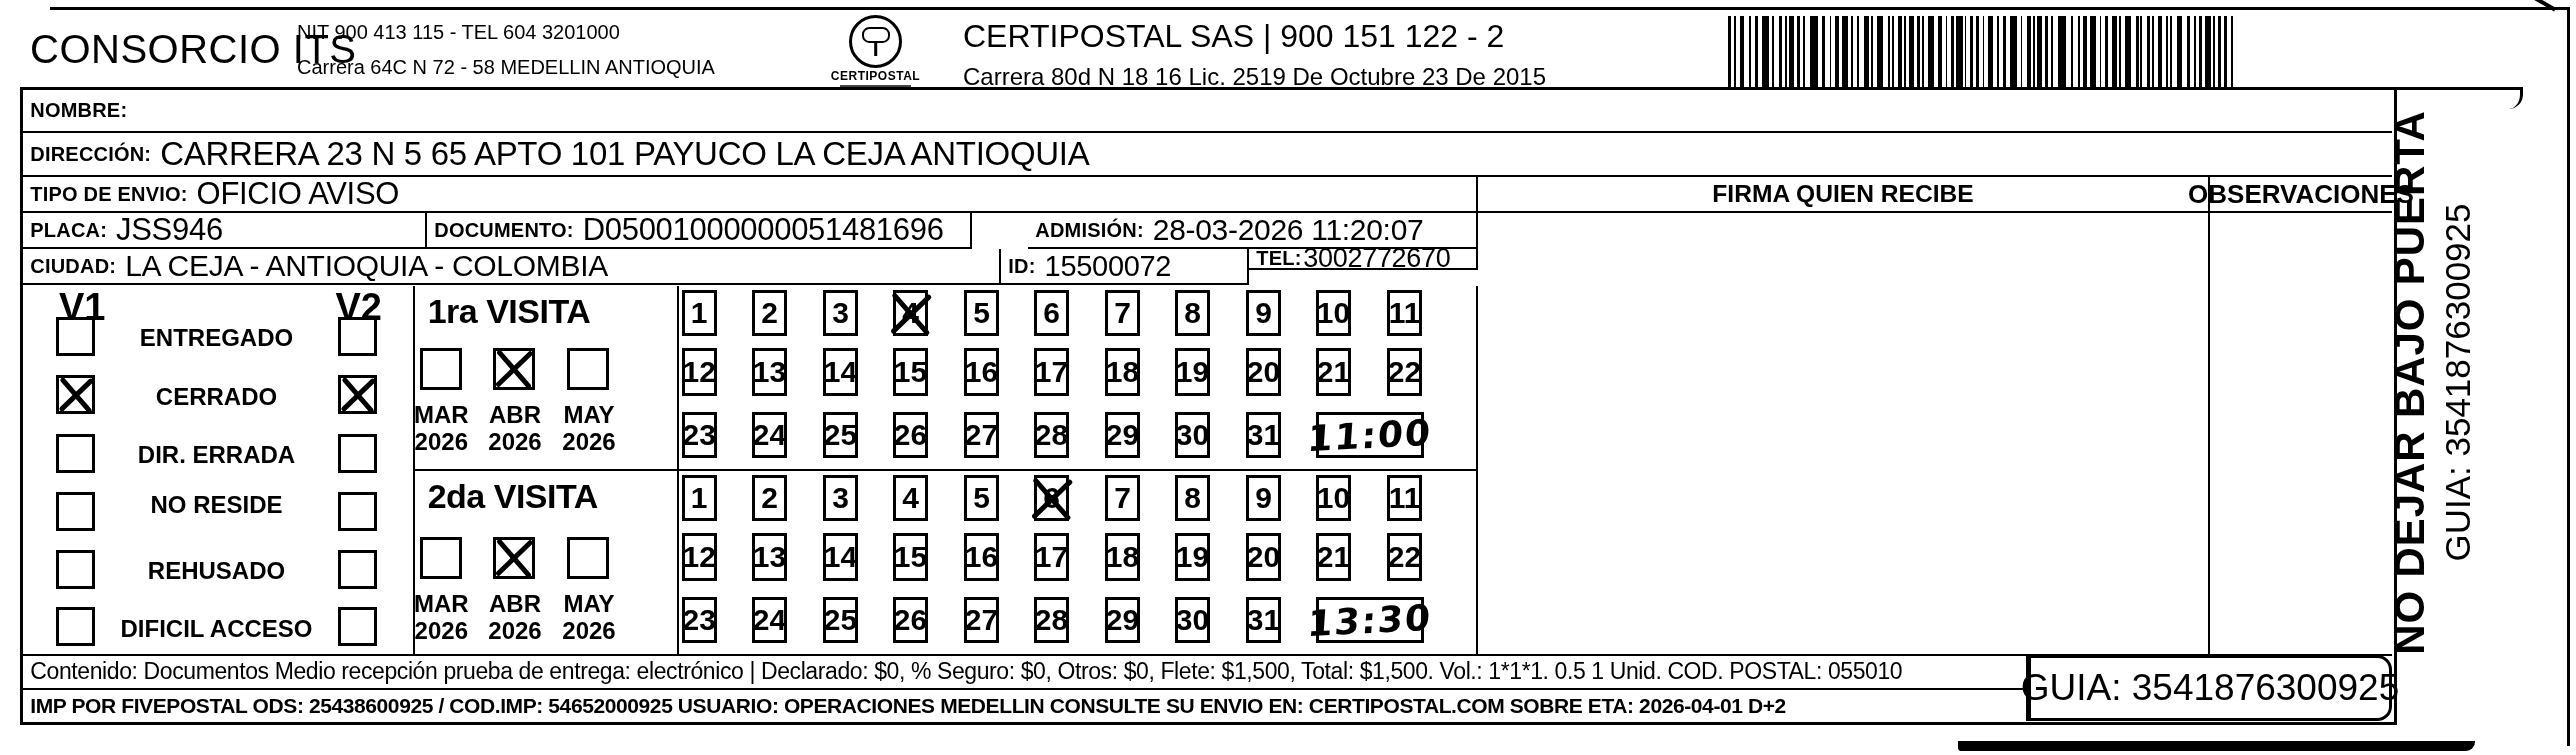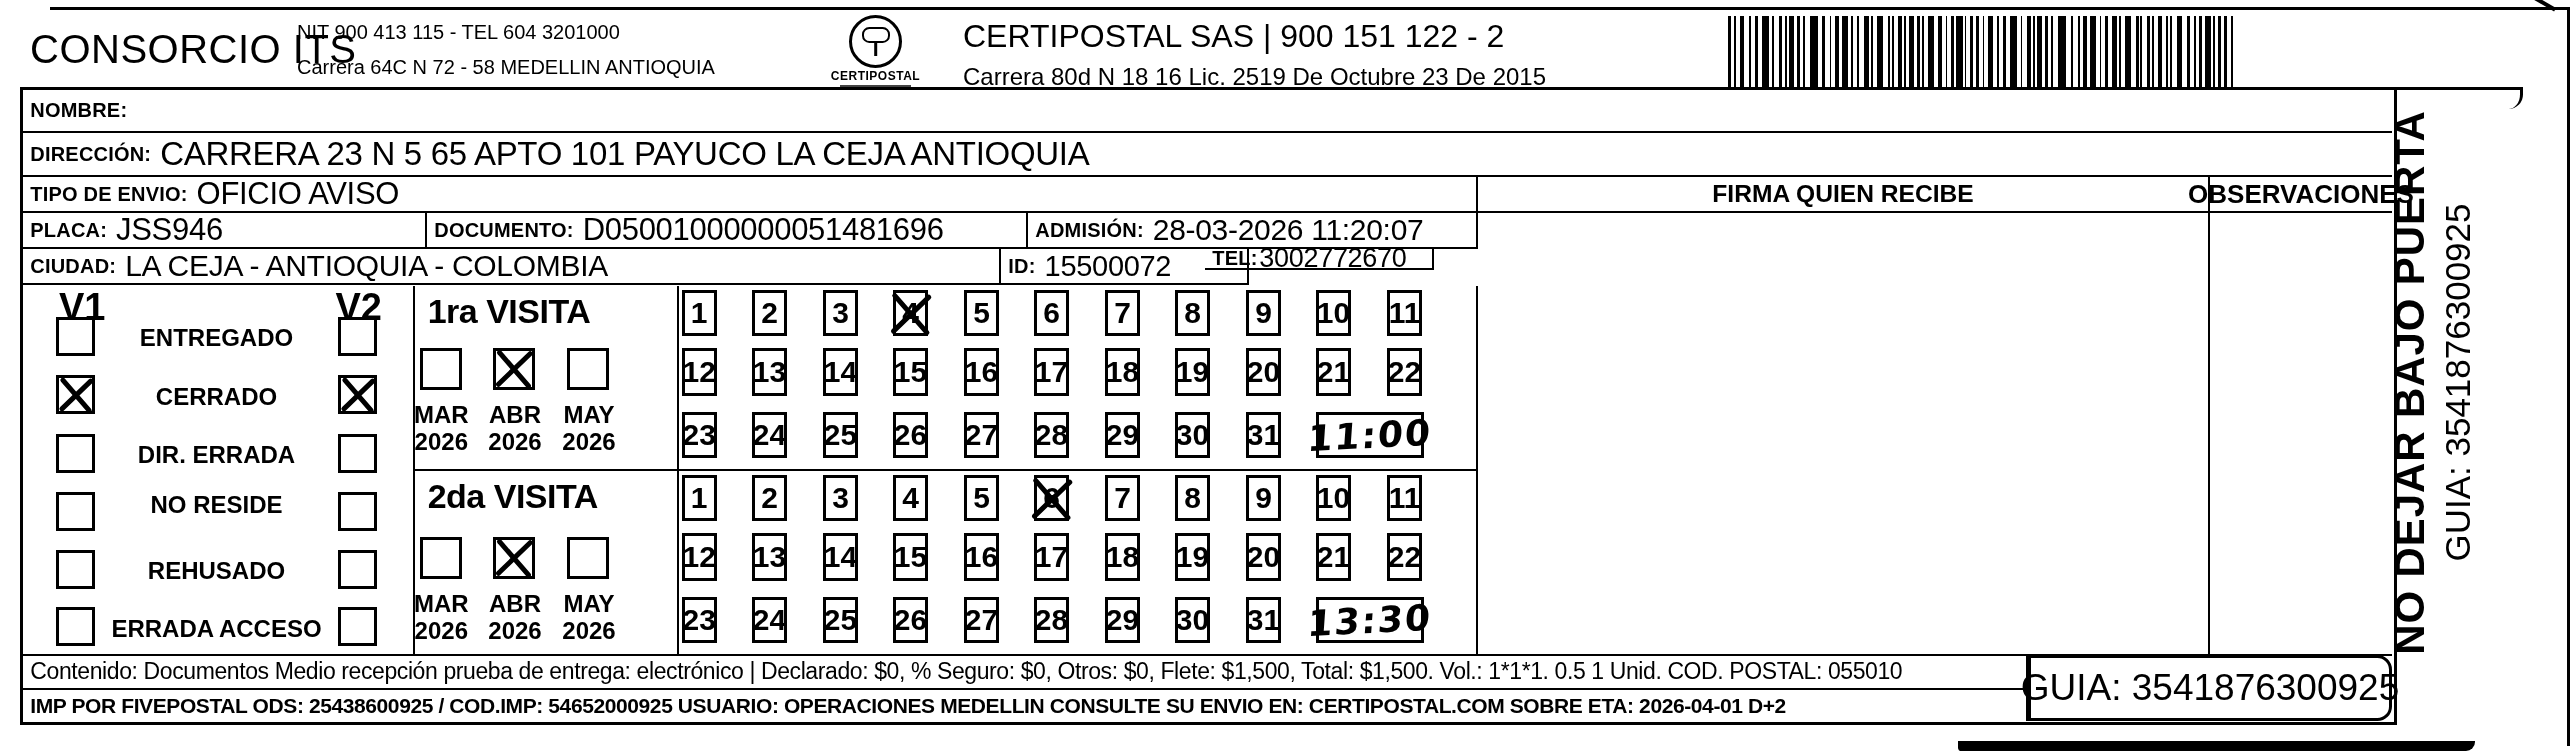--- a/index.html
+++ b/index.html
@@ -150,38 +150,38 @@
     <span class="fvalue">OFICIO AVISO</span>
   </div>
   <div class="cell bb" style="left:2187px;top:87px;width:182px;height:36px;justify-content:center;padding-left:0;">
     <span style="font-size:26px;font-weight:700;">OBSERVACIONES</span>
   </div>
 
   <div class="cell bb br" style="left:0;top:123px;width:404px;height:36px;">
     <span class="flabel">PLACA:</span>
     <span class="fvalue">JSS946</span>
   </div>
-  <div class="cell bb br" style="left:404px;top:123px;width:601px;height:36px;">
+  <div class="cell bb br" style="left:404px;top:123px;width:545px;height:36px;">
     <span class="flabel">DOCUMENTO:</span>
     <span class="fvalue">D05001000000051481696</span>
   </div>
   <div class="cell bb br" style="left:1005px;top:123px;width:450px;height:36px;">
     <span class="flabel">ADMISIÓN:</span>
     <span class="fvalue" style="font-size:30px;">28-03-2026 11:20:07</span>
   </div>
 
   <div class="cell bb br" style="left:0;top:159px;width:978px;height:36px;">
     <span class="flabel">CIUDAD:</span>
     <span class="fvalue" style="font-size:30px;">LA CEJA - ANTIOQUIA - COLOMBIA</span>
   </div>
   <div class="cell bb br" style="left:978px;top:159px;width:248px;height:36px;">
     <span class="flabel">ID:</span>
     <span class="fvalue" style="font-size:29px;">15500072</span>
   </div>
-  <div class="cell bb br" style="left:1182px;top:159px;width:229px;height:21px;">
+  <div class="cell bb br" style="left:1226px;top:159px;width:229px;height:21px;">
     <span class="flabel" style="margin-right:1.8px;">TEL:</span>
     <span class="fvalue" style="font-size:27px;">3002772670</span>
   </div>
 
   <div class="cell bb br" style="left:0;top:196px;width:392px;height:370px;padding-left:0;">
     <div style="position:absolute;left:0;top:0;right:0;bottom:0;">
       <div style="position:absolute;left:36px;top:0;font-size:38px;font-weight:700;">V1</div>
       <div style="position:absolute;right:31px;top:0;font-size:38px;font-weight:700;">V2</div>
     <div class="cb" style="left: 33px; top: 31px; width: 33px; height: 33px;"></div>
         <div class="statlab" style="top: 38px;">ENTREGADO</div>
@@ -196,21 +196,21 @@
         <div class="cb" style="left: 33px; top: 148px; width: 33px; height: 33px;"></div>
         <div class="statlab" style="top: 155px;">DIR. ERRADA</div>
         <div class="cb" style="left: 315px; top: 148px; width: 33px; height: 33px;"></div>
         <div class="cb" style="left: 33px; top: 206px; width: 33px; height: 33px;"></div>
         <div class="statlab" style="top: 205px;">NO RESIDE</div>
         <div class="cb" style="left: 315px; top: 206px; width: 33px; height: 33px;"></div>
         <div class="cb" style="left: 33px; top: 264px; width: 33px; height: 33px;"></div>
         <div class="statlab" style="top: 271px;">REHUSADO</div>
         <div class="cb" style="left: 315px; top: 264px; width: 33px; height: 33px;"></div>
         <div class="cb" style="left: 33px; top: 321px; width: 33px; height: 33px;"></div>
-        <div class="statlab" style="top: 329px;">ERRADA ACCESO</div>
+        <div class="statlab" style="top: 329px;">DIFICIL ACCESO</div>
         <div class="cb" style="left: 315px; top: 321px; width: 33px; height: 33px;"></div>
       </div>
   </div>
 
   <div class="cell bb br" style="left:392px;top:196px;width:264px;height:185px;padding-left:8px;">
     <div class="vtitle">1ra VISITA</div>
     <div style="position:absolute;left:0;top:62px;right:0;height:118px;">
         <div class="cb" style="left: 4.6px; top: 0px; width: 36px; height: 36px;"></div>
         <div class="mlabel" style="left: -12.7px; top: 53px;">MAR</div>
         <div class="mlabel" style="left: -12.7px; top: 80px;">2026</div>

